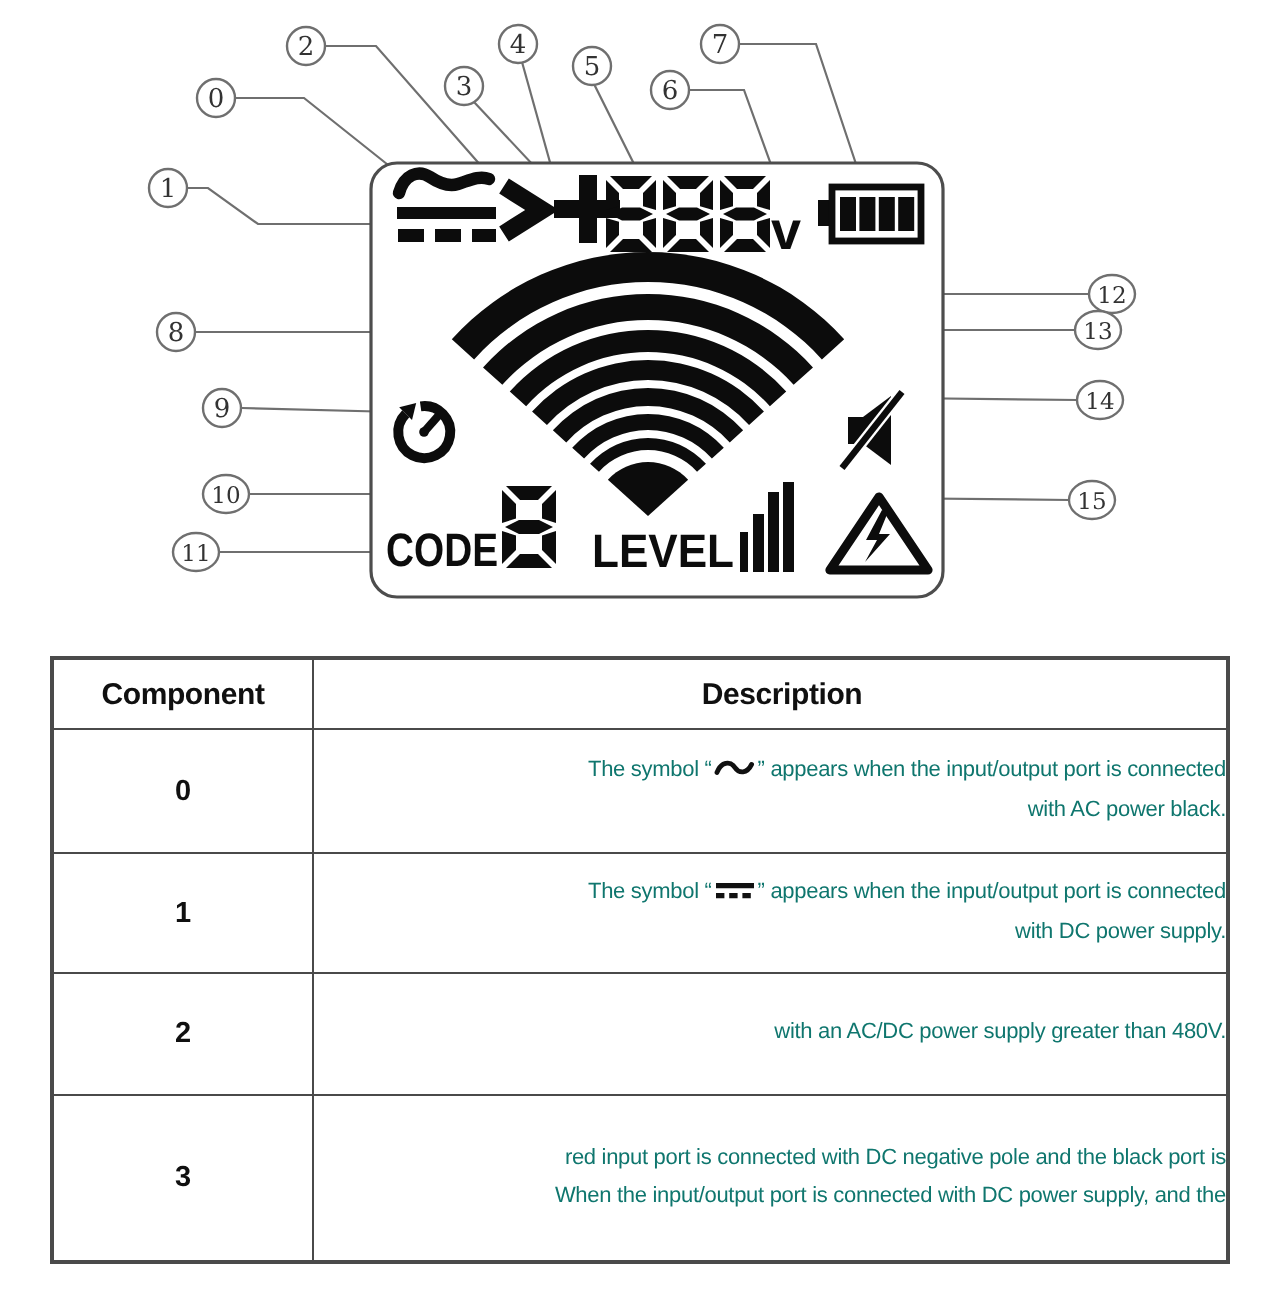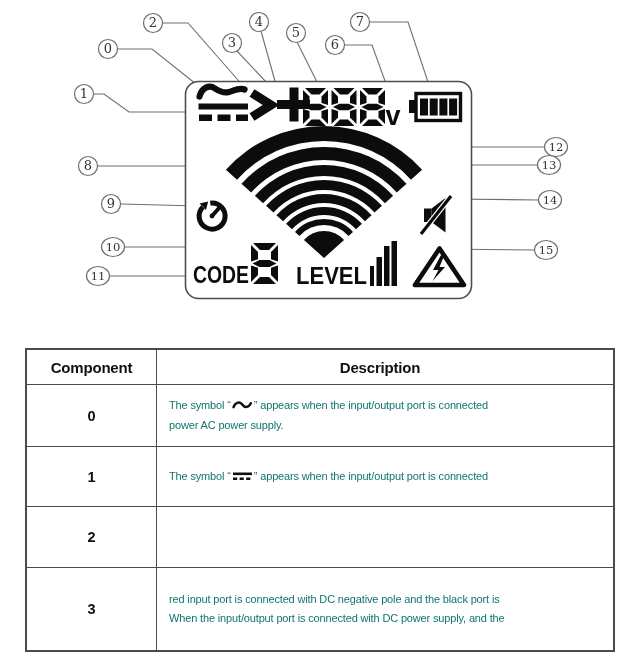--- a/index.html
+++ b/index.html
@@ -2,29 +2,30 @@
 <html><head>
 <meta charset="utf-8">
 <style>
   html,body{margin:0;padding:0;background:#ffffff;}
   body{width:632px;height:657px;font-family:"Liberation Sans",sans-serif;}
   .page{position:relative;width:632px;height:657px;overflow:hidden;background:#fff;}
   #diagram{position:absolute;left:0;top:0;display:block;}
 
   
   .comp-table{
-    position:absolute;left:25px;top:348px;width:590px;height:304px;
+    position:absolute;left:25px;top:328px;width:590px;height:304px;
     box-sizing:border-box;border:2px solid #4a4a4a;
     display:grid;grid-template-columns:130px 1fr;
     grid-template-rows:35px 62px 60px 61px 82px;
     background:#fff;
+    text-align:right;
   }
   .cell{box-sizing:border-box;border-bottom:1.5px solid #4a4a4a;}
   .cell.c1{border-right:1.5px solid #4a4a4a;display:flex;align-items:center;justify-content:center;}
-  .cell.c2{display:flex;flex-direction:column;justify-content:center;padding:4px 22px 4px 12px;}
+  .cell.c2{display:flex;flex-direction:column;justify-content:center;padding:4px 0 4px 12px;}
   .cell.last{border-bottom:none;}
   .hdr{font-weight:bold;font-size:15px;color:#101010;letter-spacing:-0.2px;}
   .comp-num{font-weight:bold;font-size:14.5px;color:#101010;}
   .desc-line{font-size:11px;line-height:19.5px;color:#0f766e;letter-spacing:-0.15px;white-space:nowrap;}
   .sym-ch{font-weight:700;}
   svg.inline-sym{vertical-align:-1px;margin:0 1px;}
 </style>
 </head>
 <body>
 
@@ -228,35 +229,37 @@
       <span class="hdr">Description</span>
     </div>
 
   <div class="cell c1">
         <span class="comp-num">0</span>
       </div>
       <div class="cell c2">
         <div class="desc-line">The symbol “<svg width="21" height="10" class="inline-sym">
             <path d="M1.5,7.2 C3.5,2 8,1.2 10.5,4.8 C12.5,7.8 16.5,8 18.8,3.2" fill="none" stroke="#111" stroke-width="2.4" stroke-linecap="round"></path>
           </svg>” appears when the input/output port is connected</div>
-        <div class="desc-line">power AC power supply.</div>
+        <div class="desc-line">with AC power black.</div>
       </div>
       <div class="cell c1">
         <span class="comp-num">1</span>
       </div>
       <div class="cell c2">
         <div class="desc-line">The symbol “<svg width="21" height="10" class="inline-sym">
             <line x1="1" y1="2.8" x2="20" y2="2.8" stroke="#111" stroke-width="2.6"></line>
             <line x1="1" y1="7.8" x2="20" y2="7.8" stroke="#111" stroke-width="2.6" stroke-dasharray="4.2,2.4"></line>
           </svg>” appears when the input/output port is connected</div>
+        <div class="desc-line">with DC power supply.</div>
       </div>
       <div class="cell c1">
         <span class="comp-num">2</span>
       </div>
       <div class="cell c2">
+        <div class="desc-line">with an AC/DC power supply greater than 480V.</div>
       </div>
       <div class="cell c1 last">
         <span class="comp-num">3</span>
       </div>
       <div class="cell c2 last">
         <div class="desc-line">red input port is connected with DC negative pole and the black port is</div>
         <div class="desc-line">When the input/output port is connected with DC power supply, and the</div>
       </div>
     </div>
 

